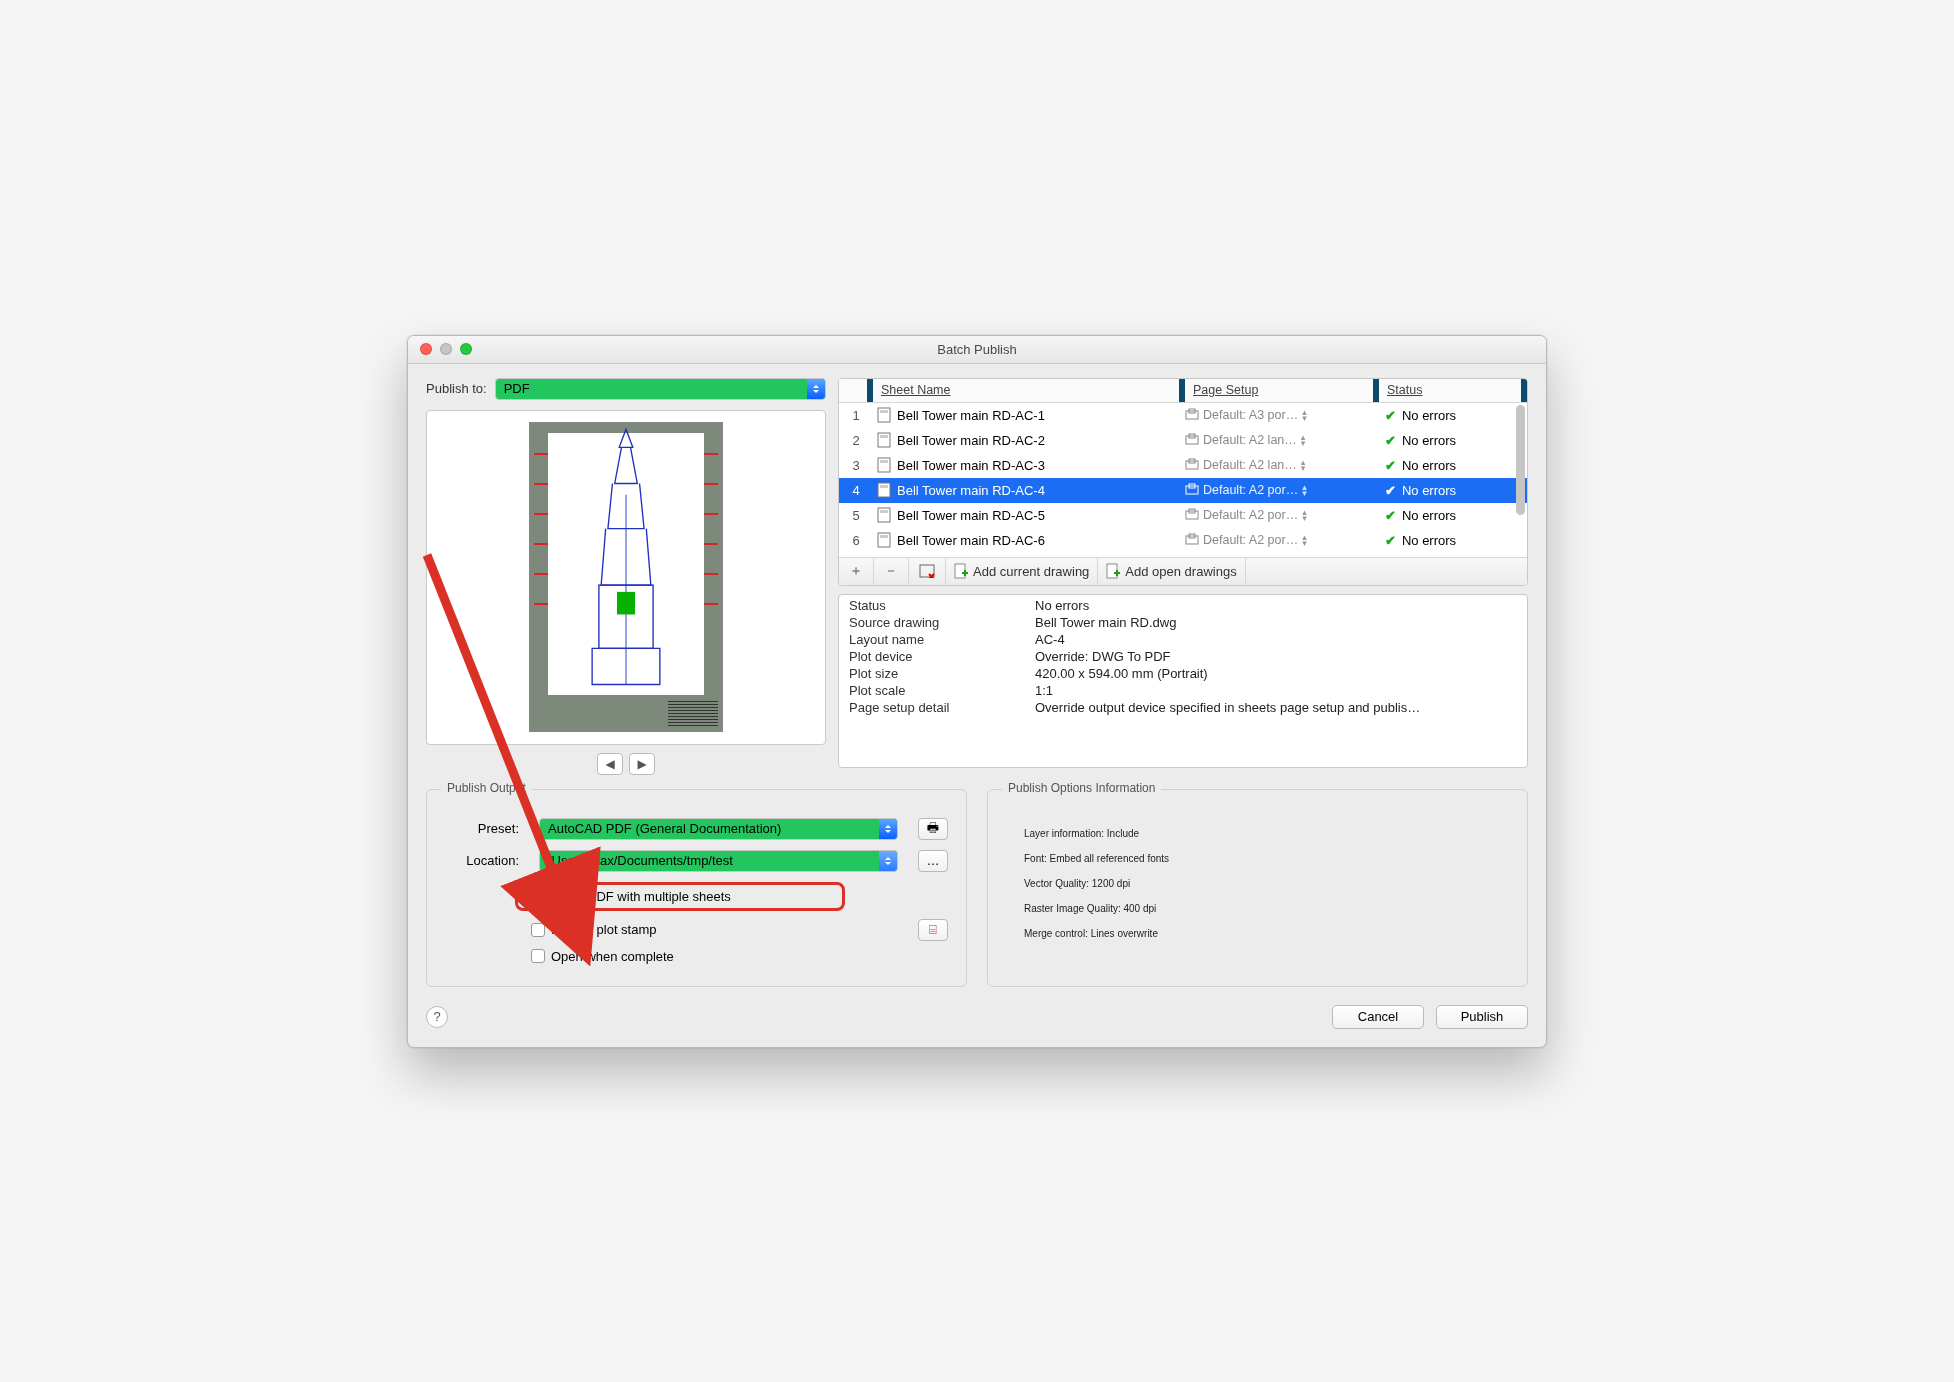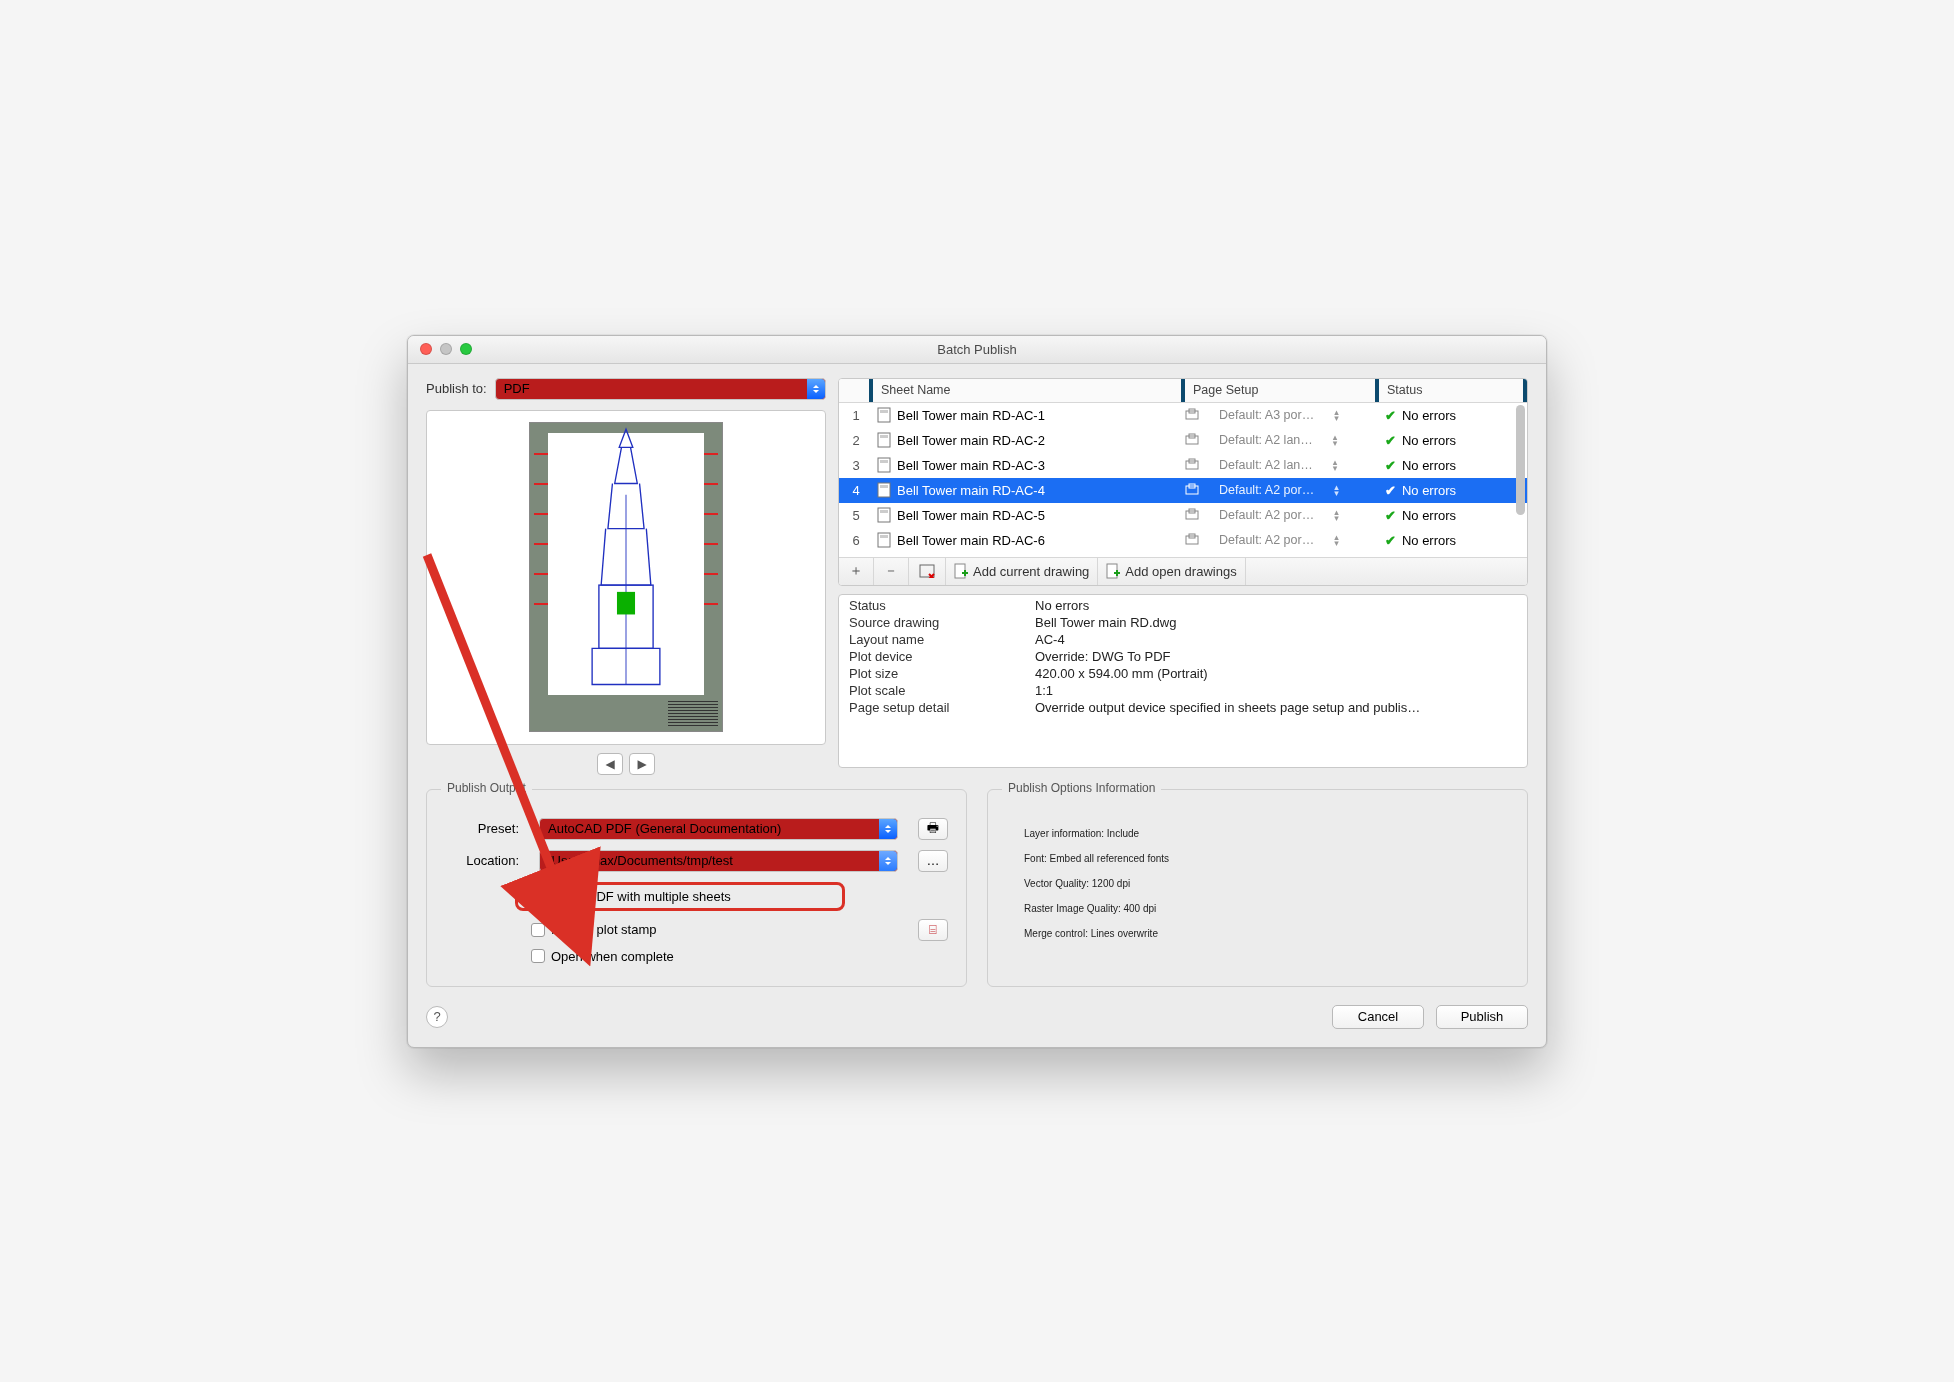--- a/index.html
+++ b/index.html
@@ -13,44 +13,44 @@
 .title { position: absolute; left: 0; right: 0; text-align: center; font-size: 13px; color: #4a4a4a; }
 
 .body { padding: 14px 18px 18px; }
 .top { display: flex; gap: 12px; justify-content: space-between; }
 .left-col { width: 400px; flex-shrink: 0; }
 .right-col { flex: 1; min-width: 0; }
 
 .row { display: flex; align-items: center; gap: 8px; margin-bottom: 10px; font-size: 13px; }
 .label { color: #333; }
 
-.select { display: flex; align-items: center; height: 22px; background: #b91c1c; border: 1px solid #c6c6c6; border-radius: 4px; font-size: 13px; padding: 0 20px 0 8px; position: relative; }
+.select { display: flex; align-items: center; height: 22px; background: #22c55e; border: 1px solid #c6c6c6; border-radius: 4px; font-size: 13px; padding: 0 20px 0 8px; position: relative; }
 .select .arrows { position: absolute; right: 0; top: 0; bottom: 0; width: 18px; background: linear-gradient(#5aa6ff,#0a60ff); border-radius: 0 4px 4px 0; display:flex; flex-direction:column; align-items:center; justify-content:center; }
 .select .arrows::before { content:""; border:3px solid transparent; border-bottom-color:#fff; margin-bottom:2px; }
 .select .arrows::after { content:""; border:3px solid transparent; border-top-color:#fff; }
 
 .preview { height: 335px; background: #fff; border: 1px solid #c9c9c9; border-radius: 4px; display:flex; align-items:center; justify-content:center; }
 .thumb { width: 194px; height: 310px; background:#7d8a7b; border:1px solid #888; position:relative; overflow:hidden; }
 .paper { position:absolute; left:18px; right:18px; top:10px; bottom:36px; background:#fff; }
 .tower { position:absolute; left:50%; top:4px; transform:translateX(-50%); width:70%; height:88%; }
 .tower svg { width:100%; height:100%; }
 .redbar { position:absolute; background:#d22; height:2px; width:14px; }
 .nav { display:flex; gap:6px; justify-content:center; margin-top:8px; }
 .navbtn { width:26px; height:22px; background:#fff; border:1px solid #b9b9b9; border-radius:4px; display:flex; align-items:center; justify-content:center; font-size:12px; color:#555; }
 
 .sheet-panel { border:1px solid #c9c9c9; border-radius:4px; background:#fff; overflow:hidden; }
 .sheet-head { display:flex; background:#fafafa; border-bottom:1px solid #d7d7d7; font-size:12.5px; color:#444; height:24px; }
-.hc { padding:4px 8px; border-right:4px solid #0c4a6e; display:flex; align-items:center; }
+.hc { padding:4px 8px; border-right:6px solid #0c4a6e; display:flex; align-items:center;text-decoration:underline; }
 .c-num{width:34px;} .c-name{flex:1;} .c-ps{width:194px;} .c-st{width:148px;}
 .sheet-rows { height:154px; overflow:hidden; position:relative; }
 .srow { display:flex; align-items:center; height:25px; font-size:13px; }
 .srow.sel { background:#1b6ef3; color:#fff; }
 .srow .c-num{text-align:center; color:#555;} .srow.sel .c-num{color:#fff;}
 .srow .c-name{display:flex; align-items:center; gap:6px; padding-left:4px;}
-.srow .c-ps{display:flex; align-items:center; gap:20px; color:#888; font-size:12.5px;} .srow.sel .c-ps{color:#eaf2ff;}
+.srow .c-ps{display:flex; align-items:center; gap:4px; color:#888; font-size:12.5px;} .srow.sel .c-ps{color:#eaf2ff;}
 .ps-ico{width:14px;height:14px;display:inline-block;}
 .ps-arrows{font-size:9px; line-height:6px; color:#999;} .srow.sel .ps-arrows{color:#cfe1ff;}
 .srow .c-st{display:flex; align-items:center; gap:6px; padding-left:6px;}
 .chk{color:#1ba81b; font-weight:bold;} .srow.sel .chk{color:#fff;}
 .scrollbar{position:absolute; right:2px; top:2px; width:9px; height:110px; background:#c5c5c5; border-radius:5px;}
 .layout-ico{width:14px;height:16px;display:inline-flex;align-items:center;justify-content:center;}
 
 .toolbar { display:flex; align-items:stretch; background:linear-gradient(#f8f8f8,#ececec); border-top:1px solid #d7d7d7; height:28px; }
 .tbtn { padding:0 8px; border-right:1px solid #d7d7d7; display:flex; align-items:center; gap:5px; font-size:13px; color:#333; }
 .tbtn.icon-only{padding:0 10px; font-size:14px; color:#555;}

